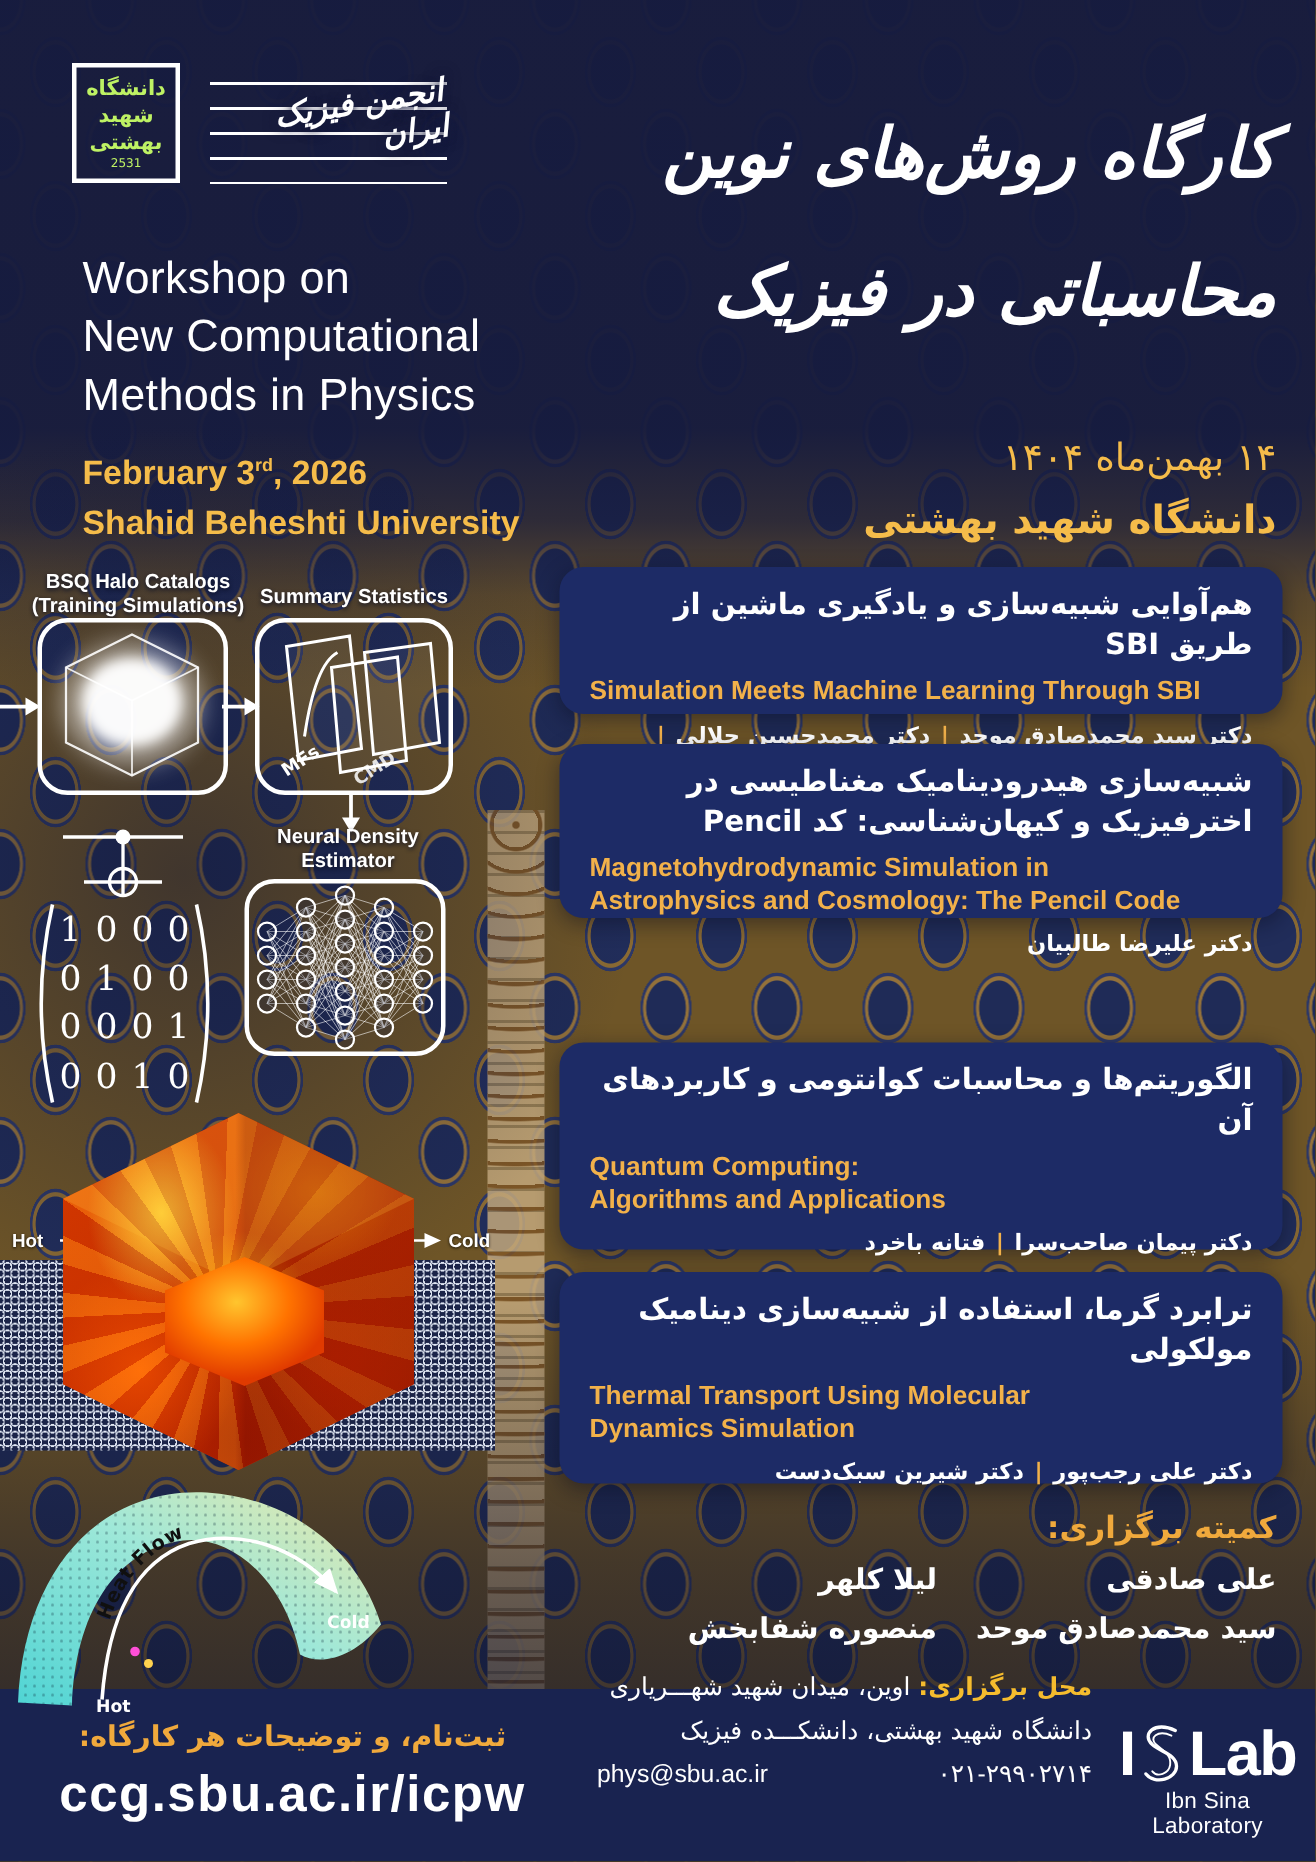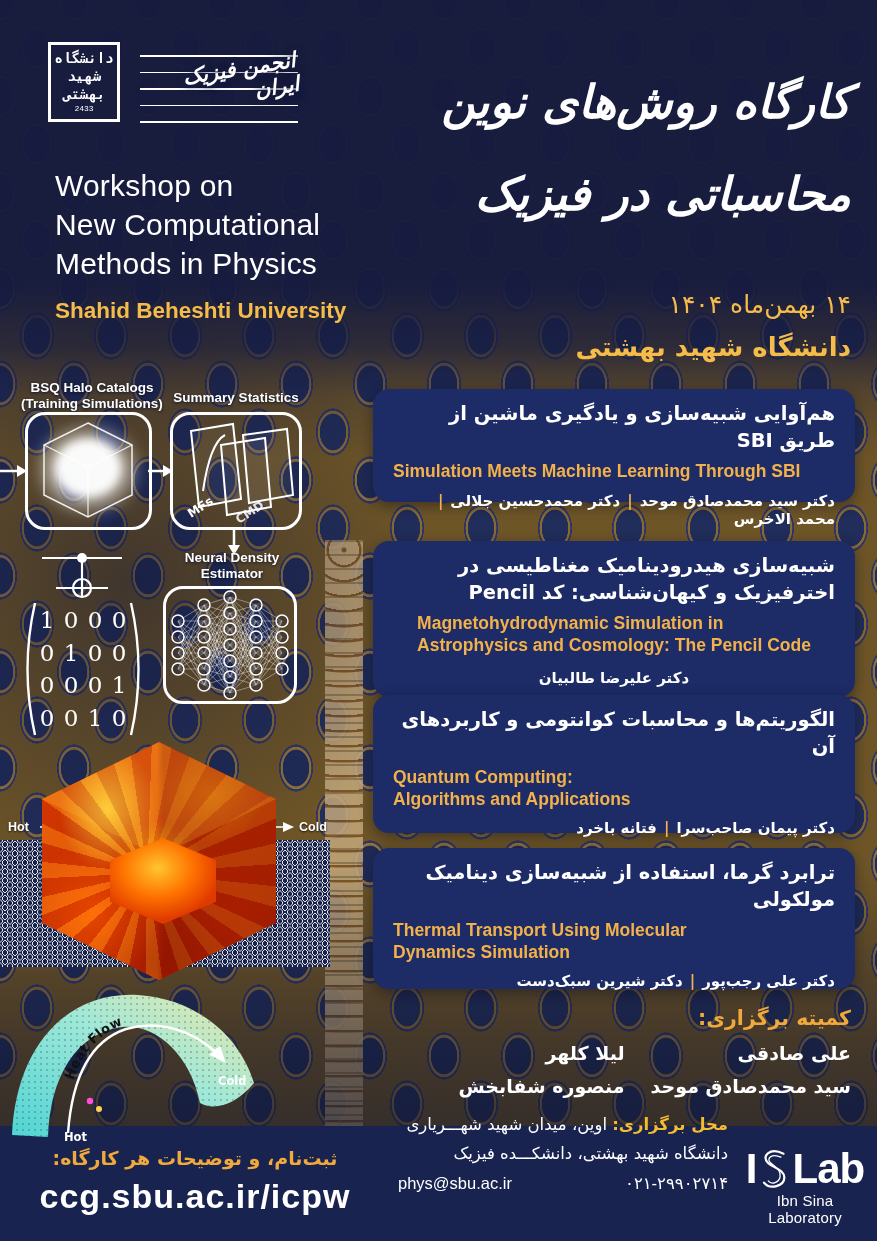--- a/index.html
+++ b/index.html
@@ -19,21 +19,21 @@
       repeating-linear-gradient(180deg,rgba(60,45,20,.35) 0 2px,rgba(0,0,0,0) 2px 14px);}
   .bg-overlay{position:absolute;inset:0;z-index:1;background:
     radial-gradient(420px 430px at 14% 47%,rgba(19,23,52,.5),rgba(19,23,52,0) 72%),
     linear-gradient(180deg,rgba(22,27,62,.97) 0%,rgba(22,27,62,.96) 23%,rgba(22,27,62,.72) 28%,
       rgba(22,27,62,.25) 32%,rgba(22,27,62,0) 37%,rgba(22,27,62,0) 70%,
       rgba(16,20,44,.45) 84%,rgba(16,20,44,.8) 100%);}
 
   
   .sbu-logo{position:absolute;left:48px;top:42px;width:66px;height:74px;border:3px solid #fff;
     z-index:3;display:flex;flex-direction:column;align-items:center;justify-content:center;
-    color:#ffffff;direction:rtl;line-height:18px;font-weight:bold;font-size:14px;text-align:center;font-family:Liberation Mono, monospace;}
+    color:#bef264;direction:rtl;line-height:18px;font-weight:bold;font-size:14px;text-align:center;}
   .sbu-logo .yr{font-size:8px;line-height:10px;font-weight:normal;}
   .society-logo{position:absolute;left:140px;top:40px;width:158px;height:88px;z-index:3;
     background:repeating-linear-gradient(180deg,rgba(0,0,0,0) 0 15px,#fff 15px 16.6px);}
   .society-logo .cal{position:absolute;inset:0;display:flex;align-items:center;justify-content:center;
     color:#fff;font-size:21px;font-weight:bold;font-style:italic;direction:rtl;
     transform:rotate(-9deg);text-shadow:0 0 6px rgba(24,28,62,1),0 0 10px rgba(24,28,62,1);}
   .fa-title{position:absolute;right:26px;top:56px;z-index:3;direction:rtl;text-align:right;
     color:#fff;font-weight:bold;font-style:italic;font-size:46px;line-height:92px;margin-left:43px;}
   .en-title{position:absolute;left:55px;top:166px;z-index:3;color:#fff;font-weight:normal;
     font-size:30px;line-height:39px;letter-spacing:.2px;}
@@ -125,36 +125,37 @@
 
 <div class="poster">
   <div class="bg-pattern"></div>
   <div class="bg-strip"></div>
   <div class="bg-overlay"></div>
 
   <div class="sbu-logo">
     <div>دانشگاه</div>
     <div>شهید</div>
     <div>بهشتی</div>
-    <div class="yr">2433</div>
+    <div class="yr">2531</div>
   </div>
   <div class="society-logo">
     <div class="cal">انجمن فیزیک ایران</div>
   </div>
 
   <div class="fa-title">
     <div>کارگاه روش‌های نوین</div>
     <div>محاسباتی در فیزیک</div>
   </div>
   <div class="en-title lat">
     <div>Workshop on</div>
     <div>New Computational</div>
     <div>Methods in Physics</div>
   </div>
   <div class="en-date lat">
+    <div><span>February 3</span><sup>rd</sup><span>, 2026</span></div>
     <div>Shahid Beheshti University</div>
   </div>
   <div class="fa-date">
     <div>۱۴ بهمن‌ماه ۱۴۰۴</div>
     <div class="l2">دانشگاه شهید بهشتی</div>
   </div>
 
   <div class="diag-label lat" style="left:4px;top:380px;width:176px;">
     <div>BSQ Halo Catalogs</div>
     <div>(Training Simulations)</div>
@@ -433,32 +434,32 @@
     <path d="M10,152 C14,62 66,8 136,12 C196,16 238,54 252,100 C234,122 212,128 198,120 C188,70 152,40 120,44 C74,50 48,94 46,154 Z" fill="url(#arcg)"></path>
     <path d="M10,152 C14,62 66,8 136,12 C196,16 238,54 252,100 C234,122 212,128 198,120 C188,70 152,40 120,44 C74,50 48,94 46,154 Z" fill="url(#dots)" opacity=".6"></path>
     <path id="hfpath" d="M66,150 C70,96 88,58 124,46 C158,36 196,48 222,78" fill="none" stroke="#fff" stroke-width="2.4" marker-end="url(#ah)"></path>
     <text font-size="13" font-weight="bold" fill="#101010"><textPath href="#hfpath" startOffset="22%"><tspan dy="-5">Heat Flow</tspan></textPath></text>
     <circle cx="88" cy="118" r="3.2" fill="#ff4fd8"></circle>
       <circle cx="97" cy="126" r="3" fill="#ffd24f"></circle>
     <text x="62" y="158" fill="#fff" font-size="11.5" font-weight="bold">Hot</text>
     <text x="216" y="102" fill="#fff" font-size="11.5" font-weight="bold">Cold</text>
   </svg>
 
-  <div class="session-card" style="top:389px;height:113px;">
+  <div class="session-card" style="top:378px;height:98px;">
     <div class="card-fa">هم‌آوایی شبیه‌سازی و یادگیری ماشین از طریق SBI</div>
     <div class="card-en">
         <div>Simulation Meets Machine Learning Through SBI</div>
       </div>
     <div class="card-divider"></div>
     <div class="card-speakers">
       <span>دکتر سید محمدصادق موحد</span><span class="sep">|</span><span>دکتر محمدحسین جلالی</span><span class="sep">|</span><span>محمد الاخرس</span>
     </div>
   </div>
 
-  <div class="session-card" style="top:541px;height:156px;align-items:center;">
+  <div class="session-card" style="top:496px;height:116px;">
     <div class="card-fa">شبیه‌سازی هیدرودینامیک مغناطیسی در اخترفیزیک و کیهان‌شناسی: کد Pencil</div>
     <div class="card-en">
       <div>Magnetohydrodynamic Simulation in</div>
         <div>Astrophysics and Cosmology: The Pencil Code</div>
     </div>
     <div class="card-divider"></div>
     <div class="card-speakers">
       <span>دکتر علیرضا طالبیان</span>
     </div>
   </div>

